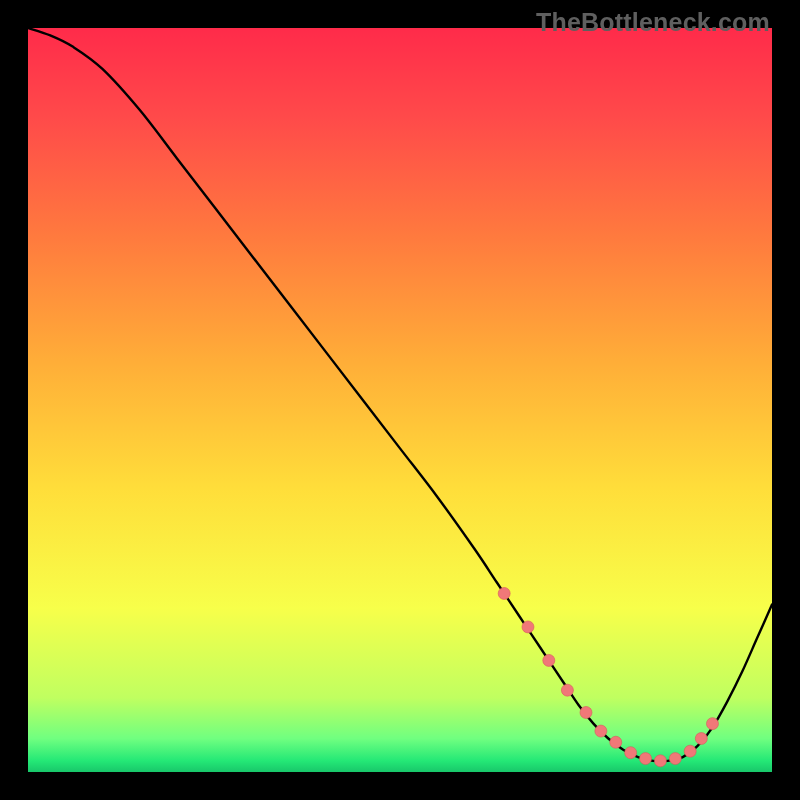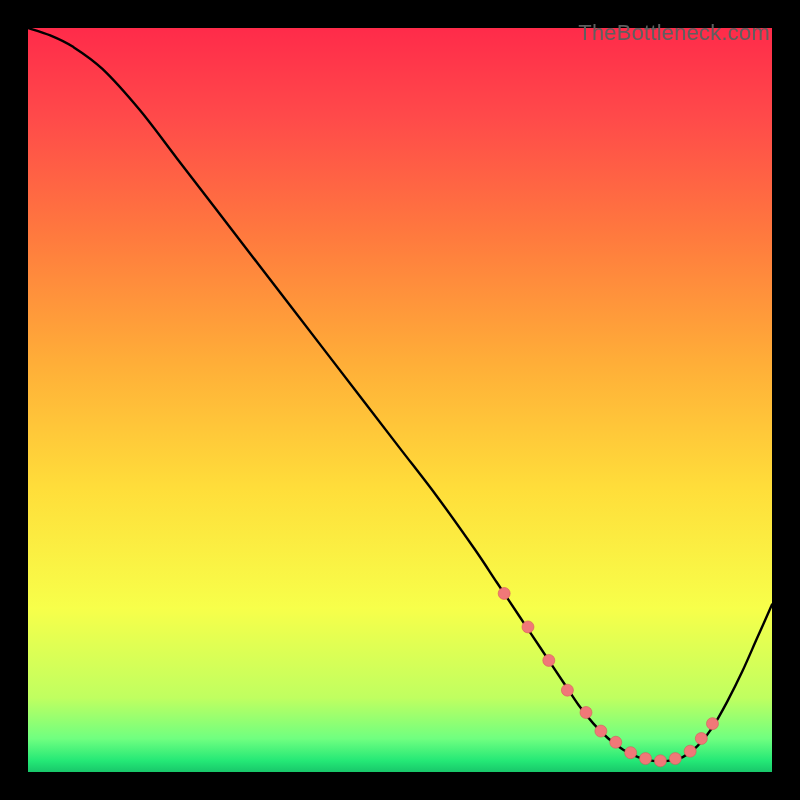--- a/index.html
+++ b/index.html
@@ -21,25 +21,25 @@
   }
   .plot {
     position: absolute;
     left: 0;
     top: 0;
     width: 744px;
     height: 744px;
   }
   .watermark {
     position: absolute;
-    top: 20px;
+    top: 8px;
     right: 30px;
     color: #5f5f5f;
-    font-size: 22px;
-    font-weight: 400;
+    font-size: 25px;
+    font-weight: 700;
     letter-spacing: 0.2px;
     user-select: none;
   }
 </style>
 </head>
 <body>
 
 <div class="frame">
   <svg class="plot" viewBox="0 0 744 744" preserveAspectRatio="none">
     <defs>

